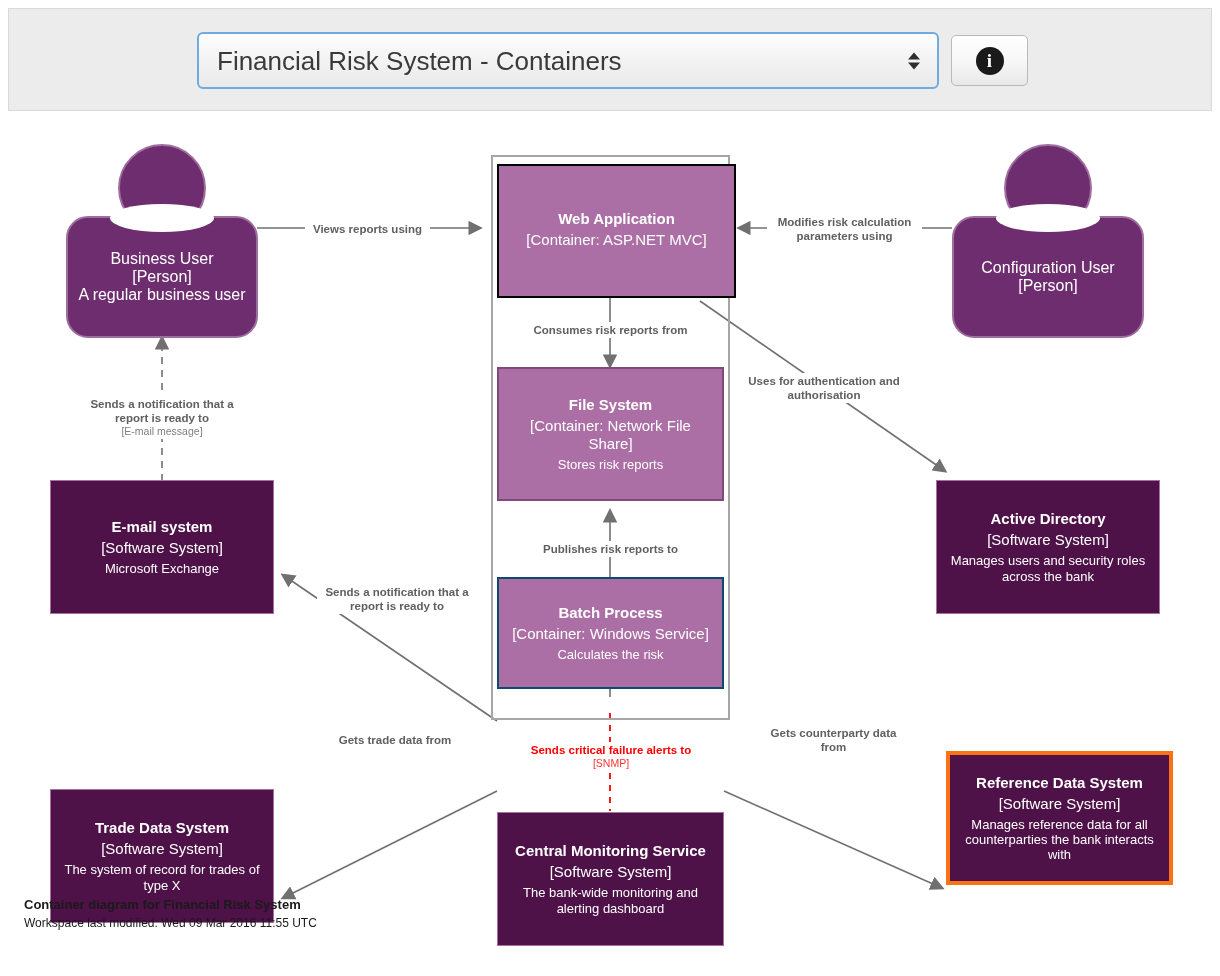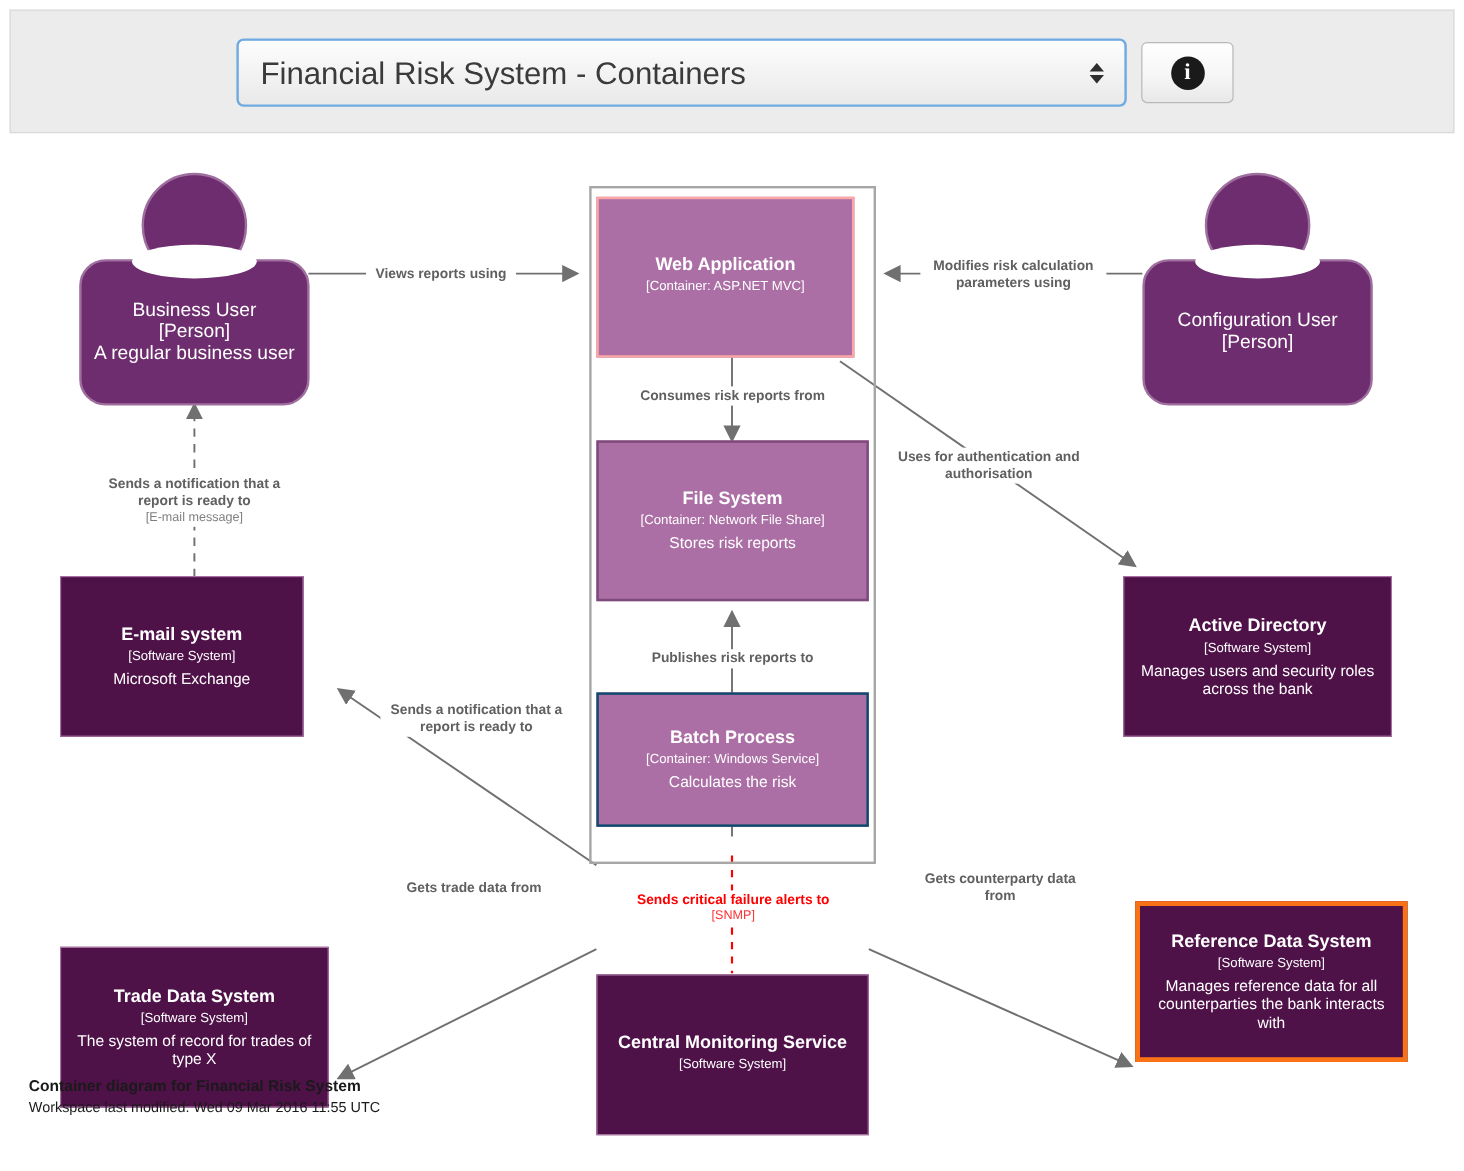--- a/index.html
+++ b/index.html
@@ -121,21 +121,21 @@
     padding: 0 8px;
     z-index: 3;
   }
   .node .n-name {
     font-size: 15px;
     font-weight: bold;
     line-height: 1.2;
     margin-bottom: 3px;
   }
   .node .n-type {
-    font-size: 11px;
+    font-size: 15px;
     font-weight: normal;
     line-height: 1.2;
     margin-bottom: 4px;
   }
   .node .n-desc {
     font-size: 13px;
     line-height: 1.18;
   }
 
   
@@ -318,58 +318,59 @@
     <div class="person" style="left:952px; top:33px; width:192px; height:194px; --person-fill:#6E2D6E; --person-stroke:#9E6E9E;">
       <div class="head"></div>
       <div class="body"></div>
       <div class="neck-cut"></div>
       <div class="p-text">
         <div class="n-name">Configuration User</div>
         <div class="n-type">[Person]</div>
       </div>
     </div>
 
-    <div class="node" style="left:497px; top:53px; width:215px; height:134px; background:#AB6FA5; border:2px solid #fca5a5;">
+    <div class="node" style="left:497px; top:53px; width:239px; height:134px; background:#AB6FA5; border:2px solid #000000;">
       <div class="n-name">Web Application</div>
       <div class="n-type">[Container: ASP.NET MVC]</div>
     </div>
 
     <div class="node" style="left:497px; top:256px; width:227px; height:134px; background:#AB6FA5; border:2px solid #7E4A79;">
       <div class="n-name">File System</div>
       <div class="n-type">[Container: Network File Share]</div>
       <div class="n-desc">Stores risk reports</div>
     </div>
 
     <div class="node" style="left:497px; top:466px; width:227px; height:112px; background:#AB6FA5; border:2px solid #0c4a6e;">
       <div class="n-name">Batch Process</div>
       <div class="n-type">[Container: Windows Service]</div>
       <div class="n-desc">Calculates the risk</div>
     </div>
 
-    <div class="node" style="left:50px; top:369px; width:203px; height:134px; background:#4E1148; border:1px solid #A870A0;">
+    <div class="node" style="left:50px; top:369px; width:224px; height:134px; background:#4E1148; border:1px solid #A870A0;">
       <div class="n-name">E-mail system</div>
       <div class="n-type">[Software System]</div>
       <div class="n-desc">Microsoft Exchange</div>
     </div>
 
     <div class="node" style="left:936px; top:369px; width:224px; height:134px; background:#4E1148; border:1px solid #A870A0;">
       <div class="n-name">Active Directory</div>
       <div class="n-type">[Software System]</div>
       <div class="n-desc">Manages users and security roles across the bank</div>
     </div>
 
     <div class="node" style="left:50px; top:661px; width:224px; height:134px; background:#4E1148; border:1px solid #A870A0;margin-top:17px;">
       <div class="n-name">Trade Data System</div>
       <div class="n-type">[Software System]</div>
       <div class="n-desc">The system of record for trades of type X</div>
     </div>
 
     <div class="node" style="left:497px; top:701px; width:227px; height:134px; background:#4E1148; border:1px solid #A870A0;">
       <div class="n-name">Central Monitoring Service</div>
       <div class="n-type">[Software System]</div>
+      <div class="n-desc">The bank-wide monitoring and alerting dashboard</div>
     </div>
 
     <div class="node" style="left:946px; top:640px; width:227px; height:134px; background:#4E1148; border:4px solid #f97316;">
       <div class="n-name">Reference Data System</div>
       <div class="n-type">[Software System]</div>
       <div class="n-desc">Manages reference data for all counterparties the bank interacts with</div>
     </div>
 
     <div class="edge-label" style="left:305px; top:110px; width:125px;">
       <span>Views reports using</span>

